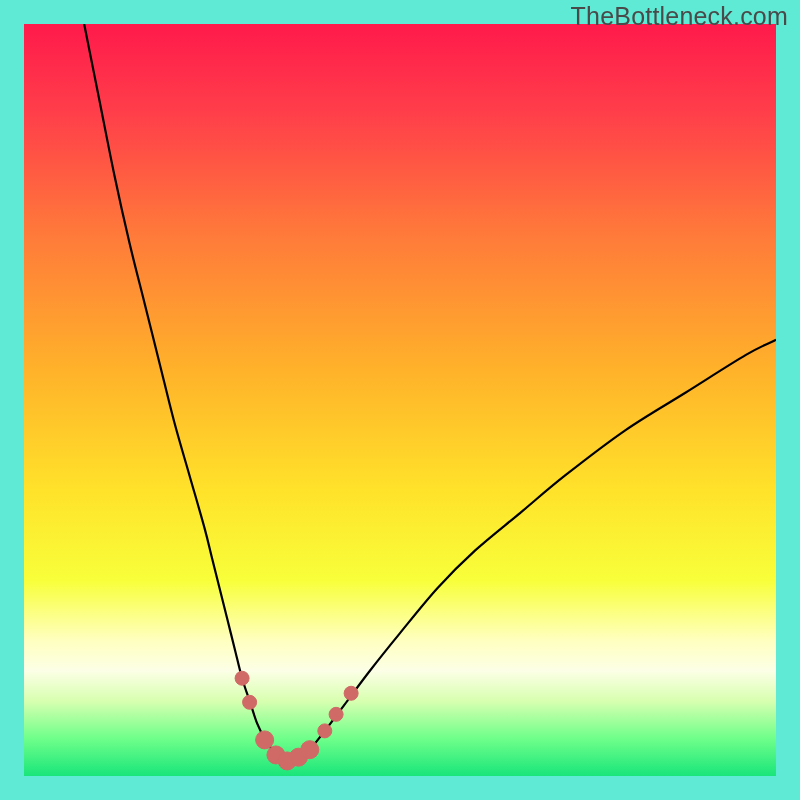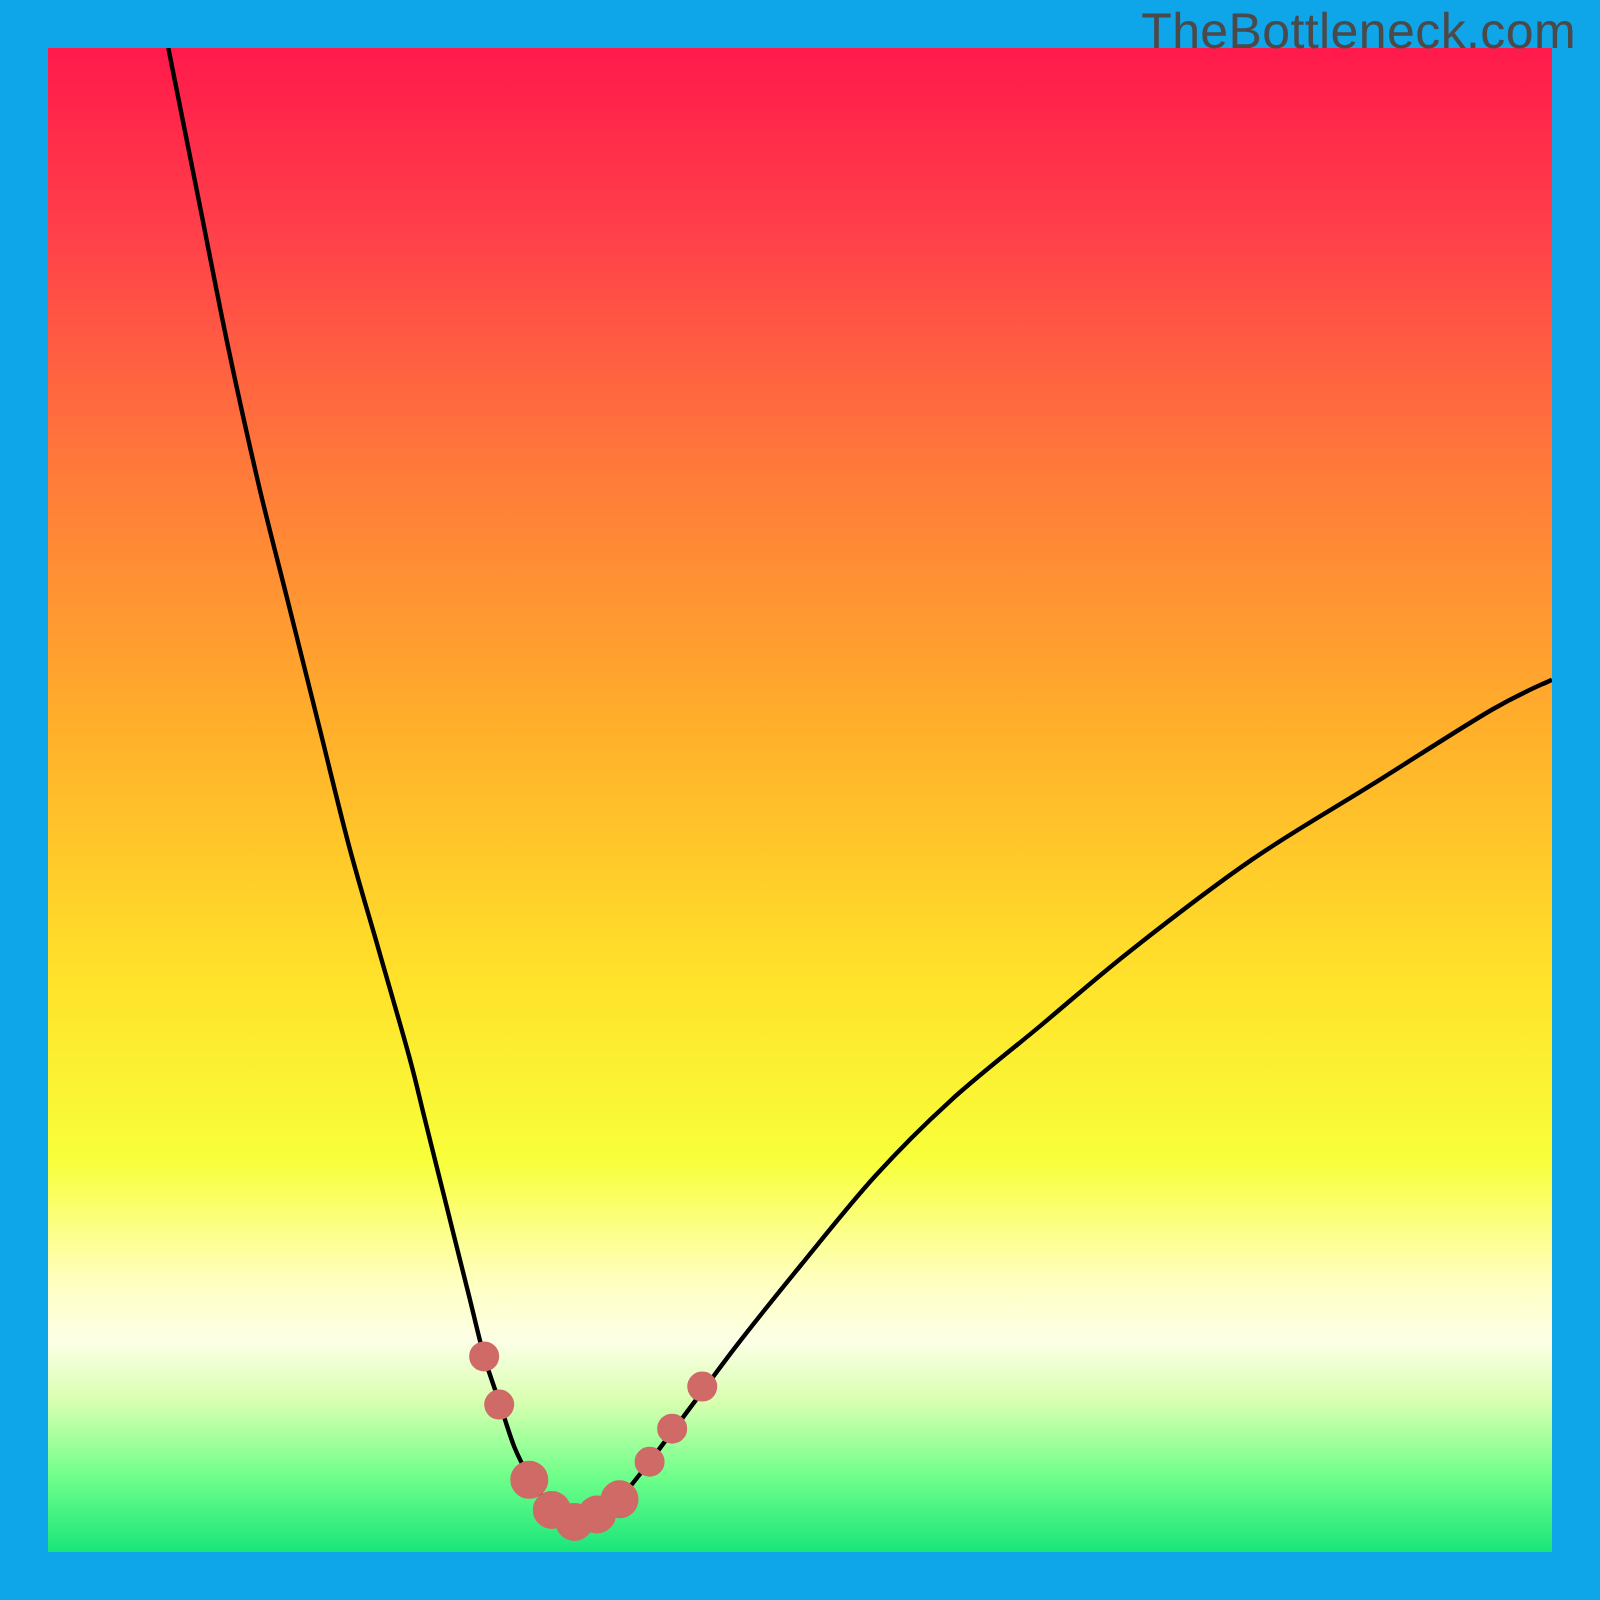--- a/index.html
+++ b/index.html
@@ -10,21 +10,21 @@
     background: #000;
     overflow: hidden;
     font-family: Arial, Helvetica, sans-serif;
   }
   .frame {
     position: absolute;
     top: 0;
     left: 0;
     width: 800px;
     height: 800px;
-    background: #0ea5e9;
+    background: #5eead4;
   }
   .plot-area {
     position: absolute;
     top: 24px;
     left: 24px;
     width: 752px;
     height: 752px;
     overflow: hidden;
   }
   .watermark {

